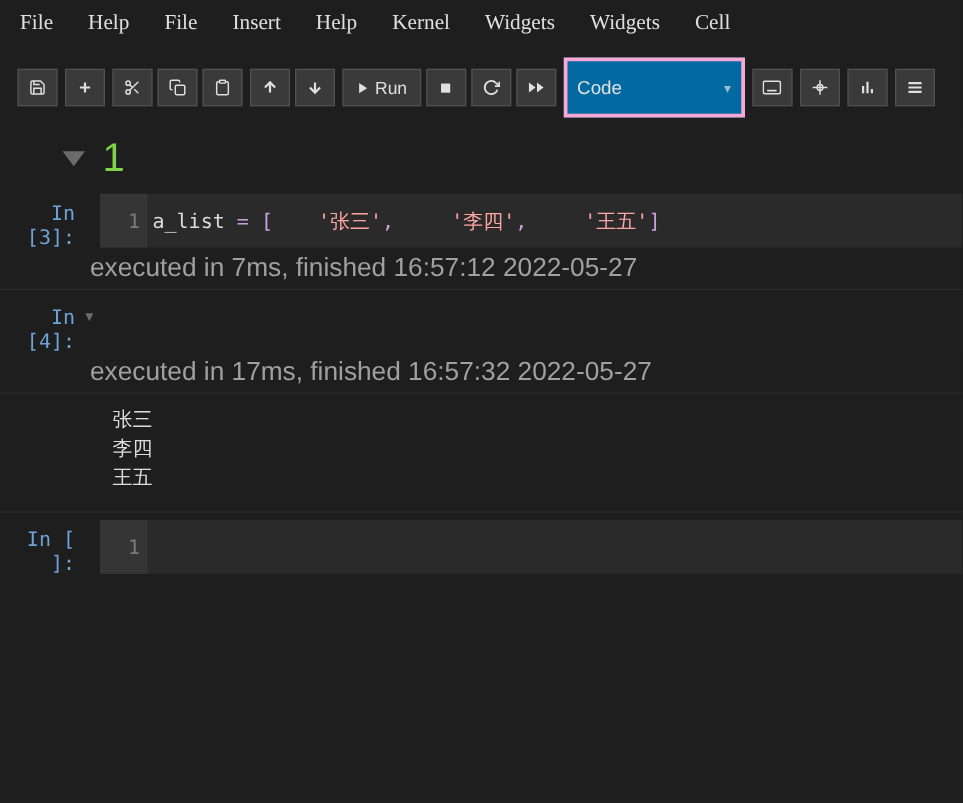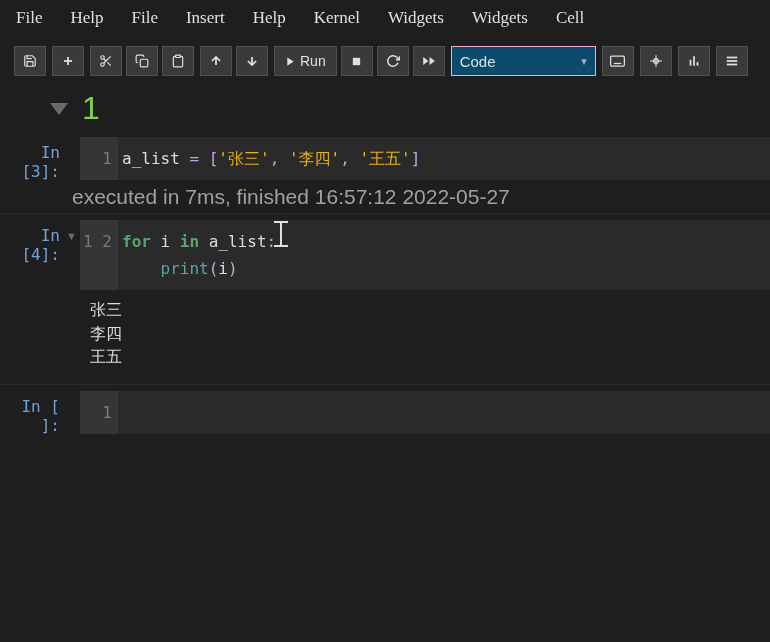--- a/index.html
+++ b/index.html
@@ -36,24 +36,24 @@
     width: 32px;
     height: 30px;
     display: flex;
     align-items: center;
     justify-content: center;
     cursor: pointer;
     font-size: 14px;
   }
   .tb-btn.run { width: auto; padding: 0 10px; gap: 4px; }
   .tb-select {
-    background: #0c4a6e;
-    border: 1px solid #f9a8d4;
+    background: #0369a1;
+    border: 3px solid #f9a8d4;
     color: #e0e0e0;
-    height: 30px;
+    height: 48px;
     width: 145px;
     padding: 0 8px;
     display: flex;
     align-items: center;
     justify-content: space-between;
     cursor: pointer;
     font-size: 15px;
   }
   .tb-select .chev { font-size: 11px; opacity: .7; }
   .heading-row {
@@ -116,32 +116,32 @@
     font-size: 16px;
     padding: 8px 4px;
     line-height: 1.7;
     white-space: pre;
     color: #dcdcdc;
     position: relative;
   }
   .kw { color: #5ea36b; font-weight: 600; }
   .punct { color: #c8a0e0; }
   .name { color: #dcdcdc; }
-  .str { color: #eab308; }
+  .str { color: #fca5a5; margin-left: 36px; }
   .builtin { color: #4daaa7; }
   .exec-meta {
     color: #a0a0a0;
     font-size: 21px;
     padding: 4px 0 4px 72px;
     background: #1e1e1e;
     border-bottom: 1px solid #2a2a2a;
   }
   .output {
     color: #dcdcdc;
-    font-family: Liberation Mono, monospace;
+    font-family: Liberation Serif, serif;
     font-size: 16px;
     padding: 10px 0 14px 90px;
     line-height: 1.45;
     white-space: pre;
     border-bottom: 1px solid #2a2a2a;
   }
   .text-cursor {
     position: absolute;
     width: 14px;
     height: 26px;
@@ -312,27 +312,22 @@
           <div class="gutter">1</div>
           <div class="code"><span class="name">a_list</span><span> </span><span class="punct">=</span><span> </span><span class="punct">[</span><span class="str">'张三'</span><span class="punct">,</span><span> </span><span class="str">'李四'</span><span class="punct">,</span><span> </span><span class="str">'王五'</span><span class="punct">]</span></div>
         </div>
       </div>
       <div class="exec-meta">executed in 7ms, finished 16:57:12 2022-05-27</div>
     </div>
     <div class="cell">
       <div class="cell-row">
         <div class="prompt">In [4]:</div>
         <div class="fold-caret">▼</div>
-        <div class="code-area">
-          <div class="gutter">1
-2</div>
-          <div class="code"><span class="kw">for</span><span> i </span><span class="kw">in</span><span> a_list</span><span class="punct">:</span>
-<span>    </span><span class="builtin">print</span><span class="punct">(</span><span>i</span><span class="punct">)</span><div class="text-cursor" style="left: 156px; top: 1px;"><div class="bar-top"></div><div class="bar-bot"></div></div></div>
-        </div>
       </div>
+      <div class="exec-meta">executed in 17ms, finished 16:57:32 2022-05-27</div>
       <div class="output">张三
 李四
 王五</div>
     </div>
     <div class="cell">
       <div class="cell-row">
         <div class="prompt">In [ ]:</div>
         <div class="fold-caret hidden">▼</div>
         <div class="code-area">
           <div class="gutter">1</div>

